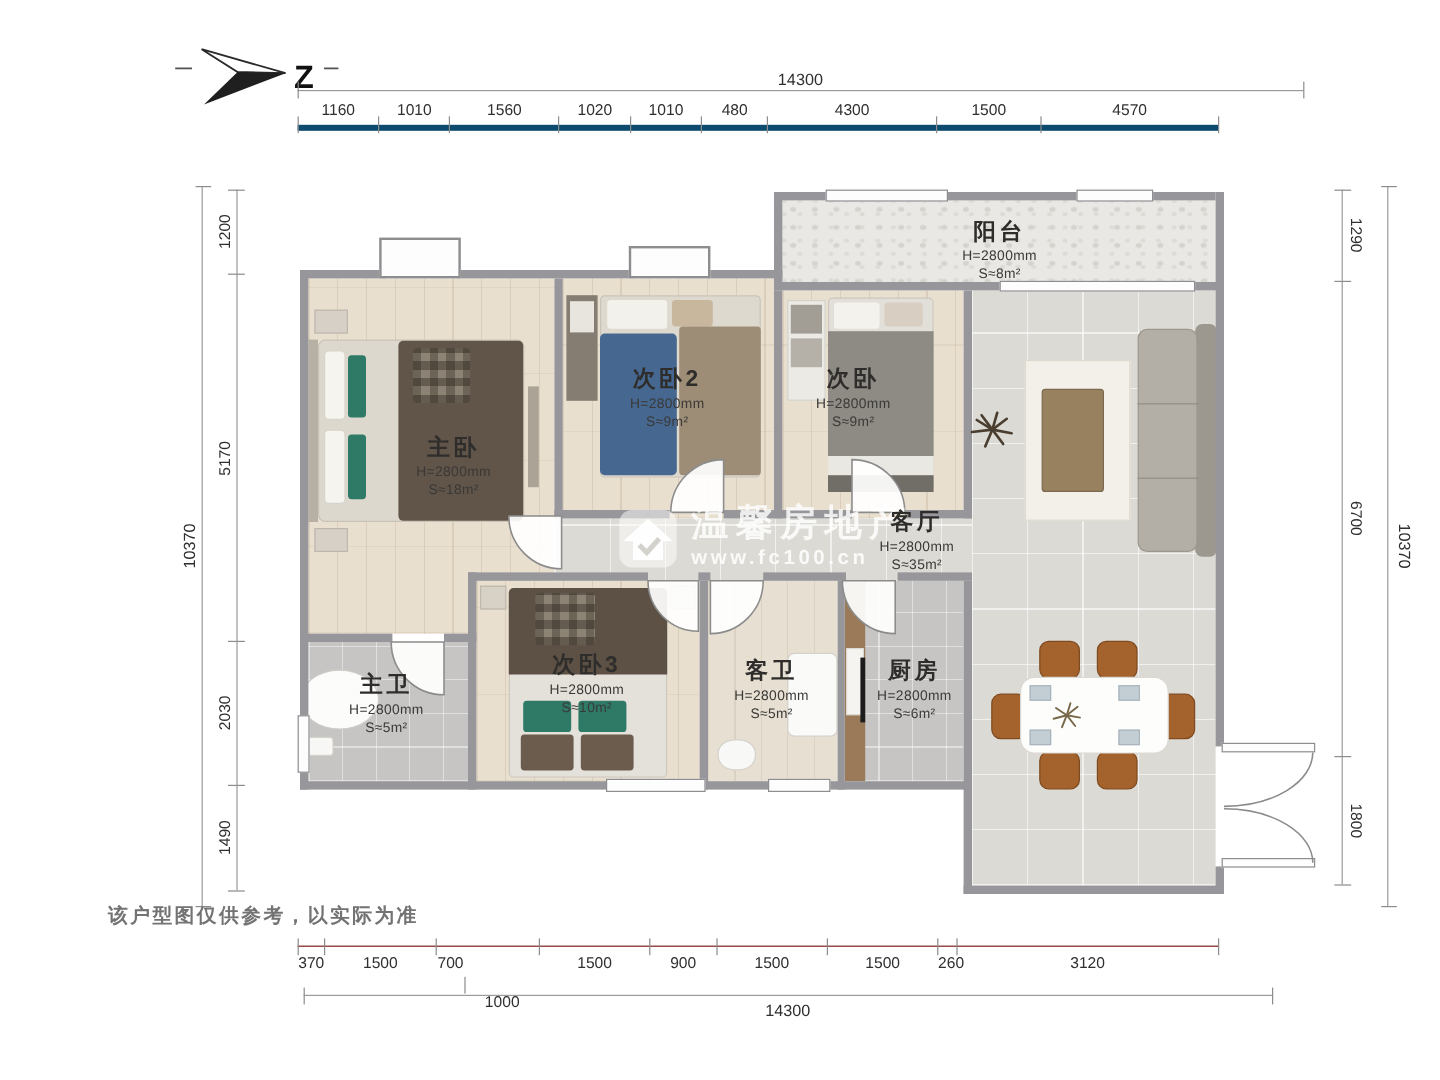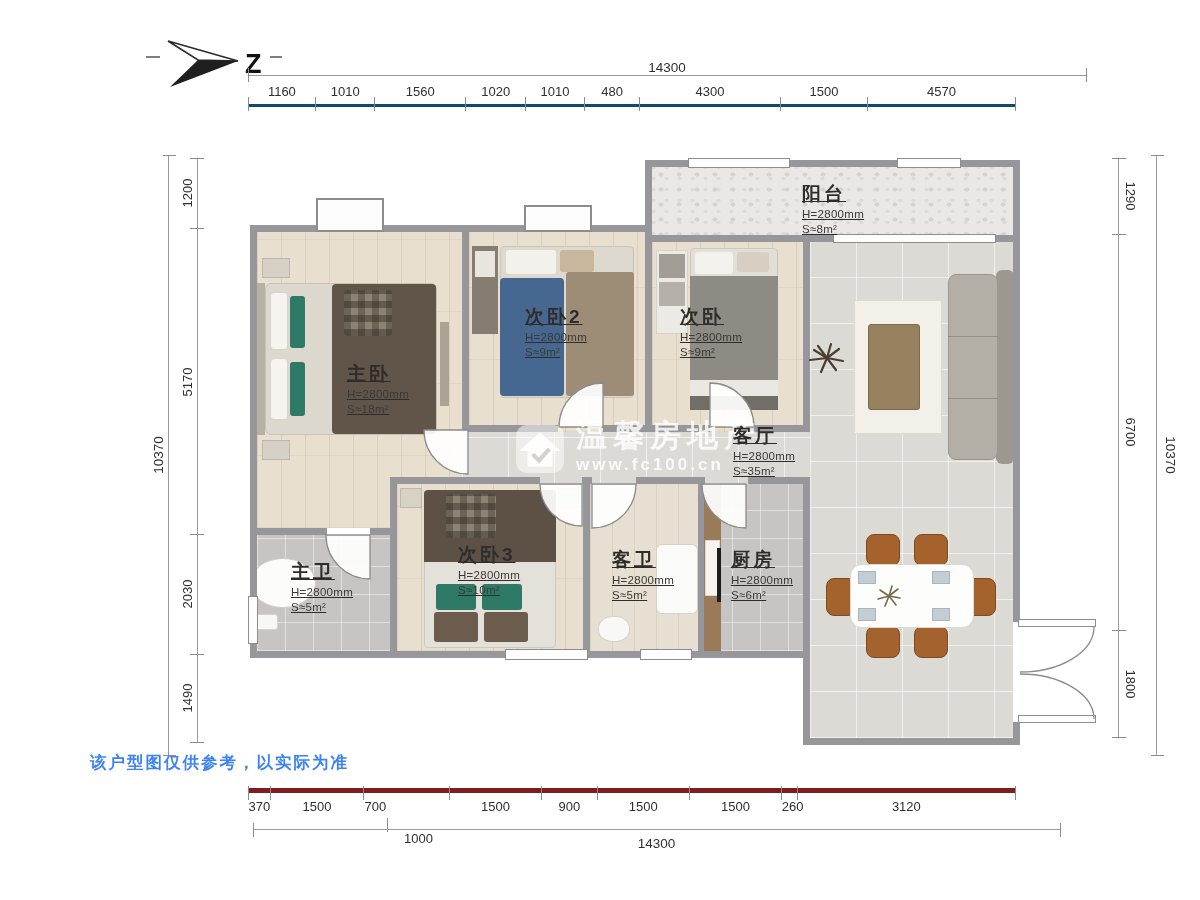--- a/index.html
+++ b/index.html
@@ -28,34 +28,34 @@
                      radial-gradient(#dcdbd6 1.8px,transparent 2.4px);
     background-size:18px 15px,13px 11px;background-position:0 0,8px 6px;}
 
   .plaid{background-color:#8d8375;
     background-image:repeating-linear-gradient(0deg,rgba(35,28,20,0.38) 0 7px,transparent 7px 14px),
                      repeating-linear-gradient(90deg,rgba(35,28,20,0.30) 0 7px,transparent 7px 14px);
     border-radius:4px;}
 
   .overlay-svg{position:absolute;left:0;top:0;z-index:15;pointer-events:none;}
 
-  .rlabel{position:absolute;transform:translateX(-50%);z-index:30;color:#2e2d2b;line-height:1.3;text-decoration:underline;}
+  .rlabel{position:absolute;transform:translateX(-50%);text-align:center;z-index:30;color:#2e2d2b;line-height:1.3;}
   .rname{display:block;font-size:19px;font-weight:700;letter-spacing:3px;}
   .rsub{display:block;font-size:11.5px;font-weight:500;color:#3a3937;letter-spacing:.3px;}
 
   
   .dims{position:absolute;display:flex;z-index:50;}
   .seg{position:relative;flex-basis:0;min-width:0;}
   .seglabel{display:block;text-align:center;font-size:13px;font-weight:500;color:#2f2f2f;white-space:nowrap;}
 
-  .dim-top{left:248px;top:84px;width:767px;height:20px;flex-direction:row;border-bottom:3px solid #0c4a6e;}
+  .dim-top{left:248px;top:84px;width:767px;height:20px;flex-direction:row;border-bottom:5px solid #0c4a6e;}
   .dim-top .seg::before{content:"";position:absolute;left:-.5px;bottom:-7px;width:1px;height:14px;background:#8c8c8c;}
   .dim-top::after{content:"";position:absolute;right:-.5px;bottom:-7px;width:1px;height:14px;background:#8c8c8c;}
 
-  .dim-bottom{left:248px;top:788px;width:767px;height:26px;flex-direction:row;border-top:5px solid #7f1d1d;}
+  .dim-bottom{left:248px;top:788px;width:767px;height:26px;flex-direction:row;border-top:1px solid #7f1d1d;}
   .dim-bottom .seg::before{content:"";position:absolute;left:-.5px;top:-7px;width:1px;height:14px;background:#8c8c8c;}
   .dim-bottom::after{content:"";position:absolute;right:-.5px;top:-7px;width:1px;height:14px;background:#8c8c8c;}
   .dim-bottom .seglabel{margin-top:6px;}
 
   .dim-left{left:176px;top:158px;width:21px;height:584px;flex-direction:column;border-right:1px solid #9b9b9b;}
   .dim-left .seg::before{content:"";position:absolute;right:-7px;top:-.5px;width:14px;height:1px;background:#8c8c8c;}
   .dim-left::after{content:"";position:absolute;right:-7px;bottom:-.5px;width:14px;height:1px;background:#8c8c8c;}
   .dim-left .seglabel{position:absolute;top:50%;left:50%;transform:translate(-50%,-50%) rotate(-90deg);}
 
   .dim-right{left:1118px;top:158px;width:21px;height:579px;flex-direction:column;border-left:1px solid #9b9b9b;}
@@ -77,21 +77,21 @@
   .tline-left .tlabel{position:absolute;top:50%;left:-11px;transform:translate(-50%,-50%) rotate(-90deg);}
   .tline-right{left:1156px;top:155px;width:0;height:600px;border-left:1px solid #9b9b9b;}
   .tline-right::before,.tline-right::after{content:"";position:absolute;left:-6px;width:13px;height:1px;background:#8c8c8c;}
   .tline-right::before{top:-.5px;}.tline-right::after{bottom:-.5px;}
   .tline-right .tlabel{position:absolute;top:50%;left:13px;transform:translate(-50%,-50%) rotate(90deg);}
 
   .wm{position:absolute;left:514px;top:420px;display:flex;align-items:flex-end;gap:10px;z-index:25;}
   .wm-brand{font-size:31px;font-weight:700;color:rgba(255,255,255,0.82);letter-spacing:6px;line-height:1;}
   .wm-url{font-size:17px;font-weight:700;color:rgba(255,255,255,0.85);letter-spacing:3px;margin-top:4px;}
 
-  .disclaimer{position:absolute;left:90px;top:752px;font-size:16.5px;font-weight:600;color:#3b82f6;
+  .disclaimer{position:absolute;left:90px;top:752px;font-size:16.5px;font-weight:600;color:#737373;
               letter-spacing:2px;z-index:50;}
 </style>
 </head>
 <body>
 
 <div class="canvas">
 
   <div class="floor wood" style="left:257px;top:232px;width:205px;height:296px;"></div>
   <div class="floor wood" style="left:469px;top:232px;width:176px;height:200px;"></div>
   <div class="floor wood" style="left:652px;top:242px;width:151px;height:190px;"></div>

